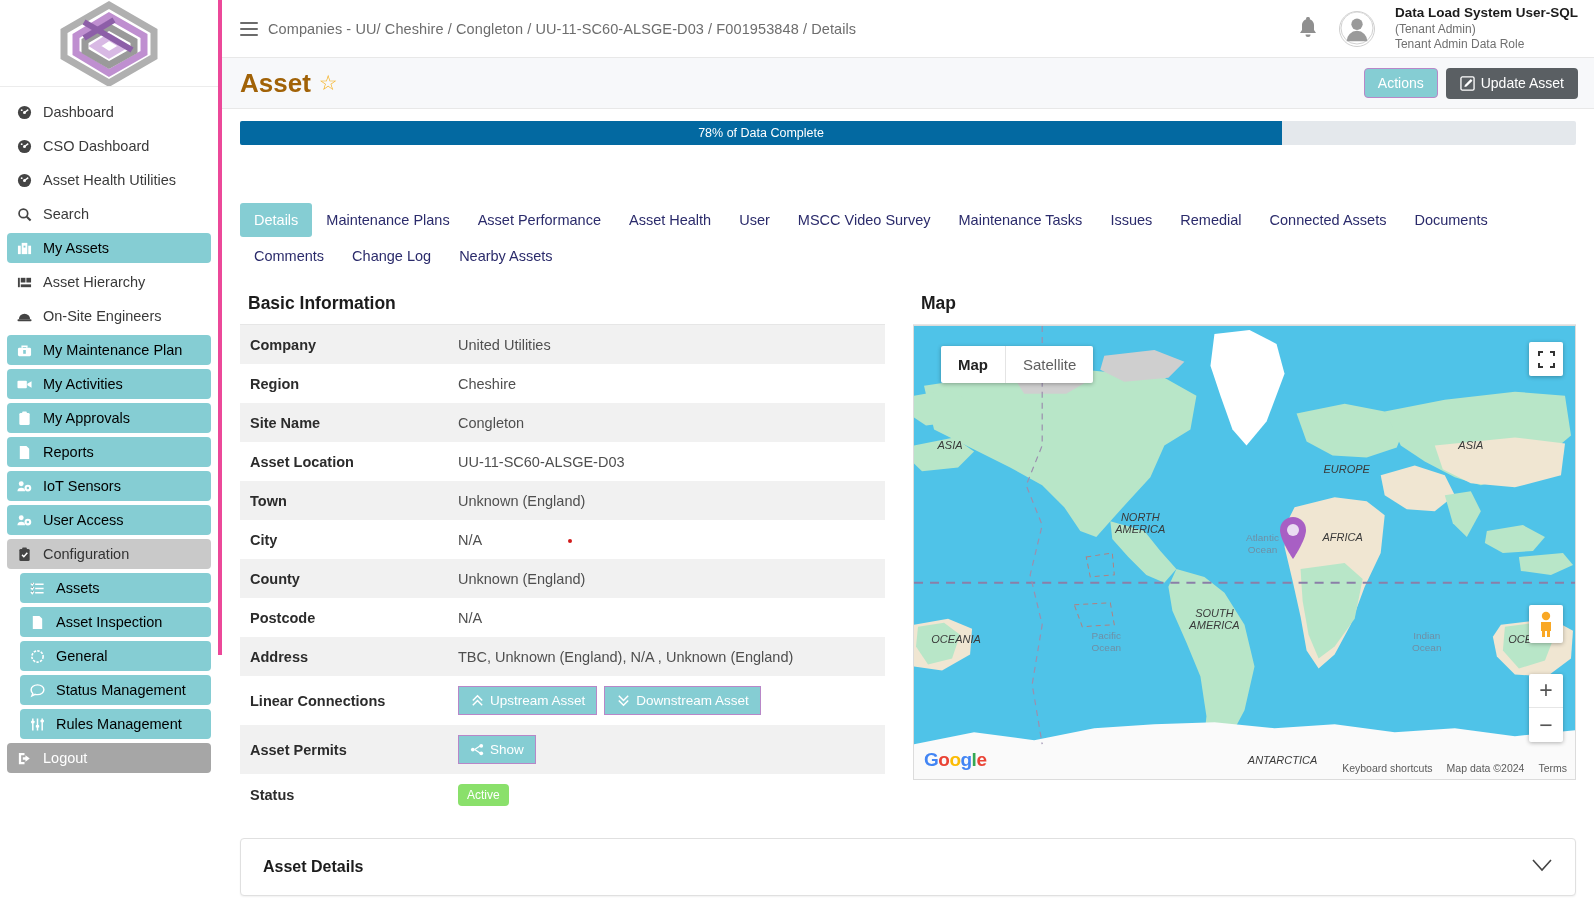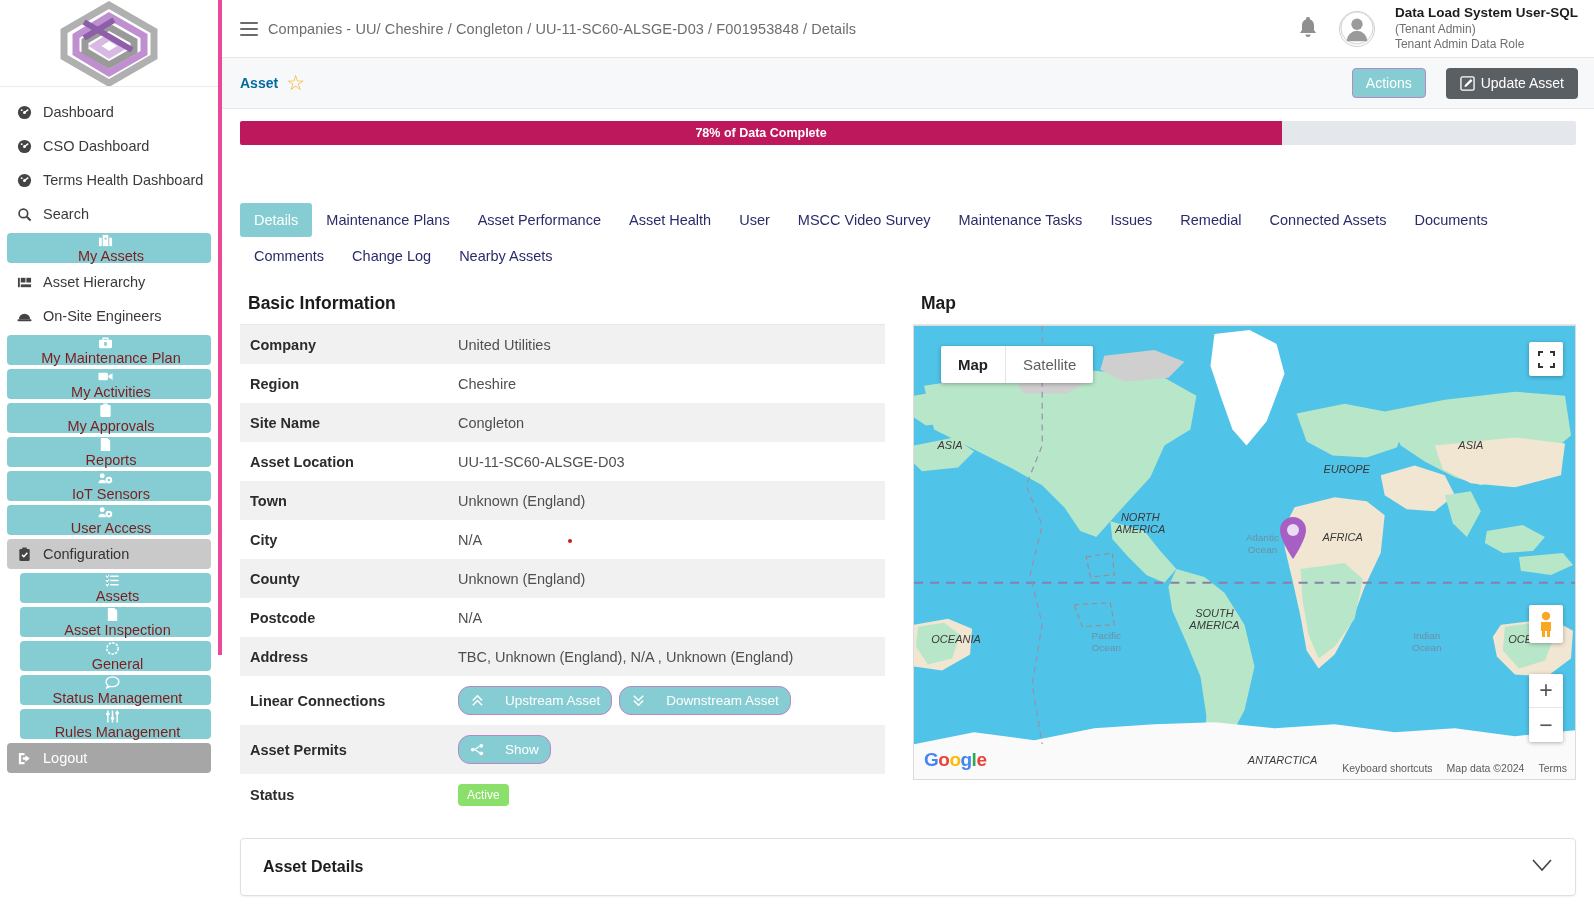--- a/index.html
+++ b/index.html
@@ -34,21 +34,21 @@
     color:#3a3a3a;
     cursor:pointer;
     white-space:nowrap;
   }
   .nav-item .ico {
     width:22px; min-width:22px; display:inline-flex;
     align-items:center; justify-content:flex-start;
     font-size:14px;
   }
   .nav-item.plain { background:transparent; }
-  .nav-item.teal { background:#85cdd3; color:#7f1d1d;flex-direction:column; }
+  .nav-item.teal { background:#85cdd3; color:#000000; }
   .nav-item.grey { background:#c9c9c9; color:#333333; }
   .nav-item.dark { background:#a6a6a6; color:#ffffff; }
   .nav-item.sub  { margin-left:20px; margin-right:7px; }
   .nav-item .lbl { padding-left:4px; }
   svg.sico { width:15px; height:15px; display:block; }
 
   
   .main { flex:1; height:917px; display:flex; flex-direction:column; background:#ffffff; }
 
   .topbar {
@@ -68,23 +68,23 @@
   .avatar-wrap { position:relative; width:36px; height:36px; }
   .userblock { line-height:1.25; }
   .user-name { font-size:13.5px; font-weight:bold; color:#1c1c1c; }
   .user-sub  { font-size:12px; color:#707070; }
 
   .pagehead {
     height:52px; background:#f7f8fa;
     border-top:1px solid #e8e8e8; border-bottom:1px solid #e8e8e8;
     display:flex; align-items:center; padding:0 16px 0 18px;
   }
-  .pagetitle { font-size:14px; font-weight:bold; color:#0369a1; }
+  .pagetitle { font-size:26px; font-weight:bold; color:#a16207; }
   .star { color:#f5b01f; font-size:21px; margin-left:8px; cursor:pointer; }
-  .head-btns { margin-left:auto; display:flex; gap:20px; align-items:center; }
+  .head-btns { margin-left:auto; display:flex; gap:8px; align-items:center; }
   .btn {
     font-size:14px; border-radius:4px; padding:7px 13px;
     cursor:pointer; display:inline-flex; align-items:center; gap:6px;
     border:1px solid transparent; line-height:1;
   }
   .btn-actions { background:#85cdd3; color:#ffffff; border:1px solid #b887c8; }
   .btn-update  { background:#5a5f63; color:#ffffff; }
 
   .progress-wrap { padding:12px 18px 0 18px; }
   .progress {
@@ -113,23 +113,23 @@
   .col-right { flex:1; }
   .sec-title { font-size:17.5px; font-weight:bold; color:#1c1c1c; padding:4px 0 10px 8px; }
   .sec-rule { border-bottom:1px solid #e6e6e6; }
 
   table.info { width:100%; border-collapse:collapse; table-layout:fixed; }
   table.info tr.alt td { background:#f1f1f1; }
   table.info td { padding:10px 8px; font-size:14.5px; vertical-align:middle; height:39px; }
   table.info td.k { width:210px; font-weight:bold; color:#2c2c2c; padding-left:10px; }
   table.info td.v { color:#4f4f4f; }
   .cellbtn {
-    display:inline-flex; align-items:center; gap:20px;
+    display:inline-flex; align-items:center; gap:5px;
     background:#85cdd3; color:#ffffff; border:1px solid #b887c8;
-    border-radius:12px; padding:6px 11px; font-size:13.5px; cursor:pointer; margin-right:7px;
+    border-radius:0; padding:6px 11px; font-size:13.5px; cursor:pointer; margin-right:7px;
   }
   .badge-active {
     display:inline-block; background:#8ae06b; color:#ffffff;
     font-size:12px; border-radius:4px; padding:4px 9px;
   }
   .reddot { display:inline-block; width:4px; height:4px; border-radius:50%; background:#d11a1a; margin-left:86px; vertical-align:middle; }
 
   
   .mapbox {
     position:relative; height:455px; width:100%;
@@ -225,21 +225,21 @@
         </div>
         <div class="nav-item plain">
           <span class="ico">
             <svg class="sico" viewBox="0 0 16 16">
               <circle cx="8" cy="8" r="7" fill="#444444"></circle>
               <circle cx="8" cy="8" r="1.6" fill="#fff"></circle>
               <path d="M8 8 L12 5" stroke="#fff" stroke-width="1.6"></path>
               <circle cx="5" cy="5.5" r="1" fill="#fff"></circle>
             </svg>
           </span>
-          <span class="lbl">Terms Health Dashboard</span>
+          <span class="lbl">Asset Health Utilities</span>
         </div>
         <div class="nav-item plain">
           <span class="ico">
             <svg class="sico" viewBox="0 0 16 16">
               <circle cx="6.8" cy="6.8" r="4.6" fill="none" stroke="#444444" stroke-width="1.8"></circle>
               <path d="M10.4 10.4 L14.5 14.5" stroke="#444444" stroke-width="2.2"></path>
             </svg>
           </span>
           <span class="lbl">Search</span>
         </div>
@@ -461,21 +461,21 @@
               <rect x="1" y="1" width="14" height="14" rx="1.5" fill="none" stroke="#fff" stroke-width="1.4"></rect>
               <path d="M11.5 3.2 5.2 9.5l-.5 2.3 2.3-.5 6.3-6.3z" fill="#fff"></path>
             </svg>
           <span>Update Asset</span>
         </div>
       </div>
     </div>
 
     <div class="progress-wrap">
       <div class="progress">
-        <div class="fill" id="pfill" style="width: 78%; background: #be185d; font-weight: bold;">
+        <div class="fill" id="pfill" style="width: 78%; background: #0369a1;">
           <span>78% of Data Complete</span>
         </div>
       </div>
     </div>
 
     <div class="tabs">
         <div class="tab active">Details</div>
         <div class="tab">Maintenance Plans</div>
         <div class="tab">Asset Performance</div>
         <div class="tab">Asset Health</div>

